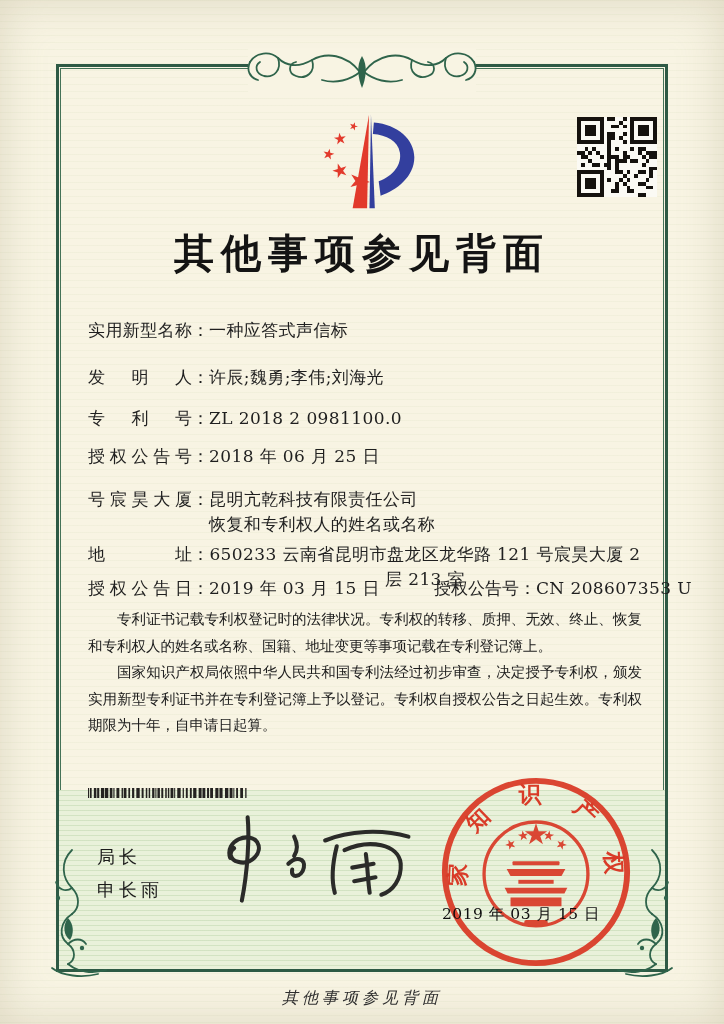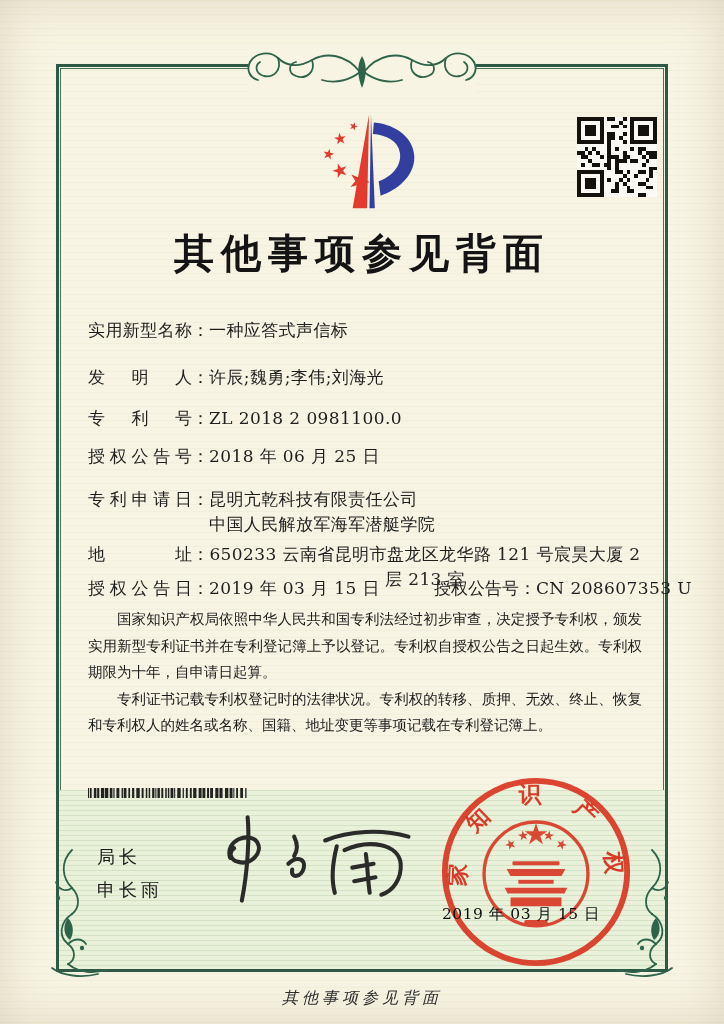--- a/index.html
+++ b/index.html
@@ -229,25 +229,25 @@
     <span class="flabel">专利号</span>
       <span>：</span>
     <span class="fvalue">ZL 2018 2 0981100.0</span>
   </div>
   <div class="frow" style="top:444px">
     <span class="flabel">授权公告号</span>
       <span>：</span>
     <span class="fvalue">2018 年 06 月 25 日</span>
   </div>
   <div class="frow" style="top:487px">
-    <span class="flabel">专利申请日</span>
+    <span class="flabel">号宸昊大厦</span>
       <span>：</span>
     <span class="fvalue">
       <span style="display:block">昆明亢乾科技有限责任公司</span>
-      <span style="display:block">中国人民解放军海军潜艇学院</span>
+      <span style="display:block">恢复和专利权人的姓名或名称</span>
     </span>
   </div>
   <div class="frow" style="top:542px">
     <span class="flabel">地址</span>
       <span>：</span>
     <span class="fvalue addr-val">650233 云南省昆明市盘龙区龙华路 121 号宸昊大厦 2 层 213 室</span>
   </div>
   <div class="frow" style="top:576px">
     <span class="pair">
       <span class="flabel">授权公告日</span>
@@ -255,22 +255,22 @@
       <span class="fvalue">2019 年 03 月 15 日</span>
     </span>
     <span class="pair p2">
       <span>授权公告号</span>
         <span>：</span>
       <span class="fvalue">CN 208607353 U</span>
     </span>
   </div>
 
   <div class="paras">
+    <p>专利证书记载专利权登记时的法律状况。专利权的转移、质押、无效、终止、恢复和专利权人的姓名或名称、国籍、地址变更等事项记载在专利登记簿上。</p>
     <p>国家知识产权局依照中华人民共和国专利法经过初步审查，决定授予专利权，颁发实用新型专利证书并在专利登记簿上予以登记。专利权自授权公告之日起生效。专利权期限为十年，自申请日起算。</p>
-    <p>专利证书记载专利权登记时的法律状况。专利权的转移、质押、无效、终止、恢复和专利权人的姓名或名称、国籍、地址变更等事项记载在专利登记簿上。</p>
   </div>
 
   <svg class="barcode" viewBox="0 0 120 10" preserveAspectRatio="none">
     <g id="barcode-bars">
         <rect x="0.00" y="0" width="0.77" height="10" fill="#242220"></rect>
         <rect x="1.40" y="0" width="1.30" height="10" fill="#242220"></rect>
         <rect x="4.34" y="0" width="1.87" height="10" fill="#242220"></rect>
         <rect x="6.78" y="0" width="1.56" height="10" fill="#242220"></rect>
         <rect x="9.58" y="0" width="2.44" height="10" fill="#242220"></rect>
         <rect x="12.55" y="0" width="2.48" height="10" fill="#242220"></rect>

